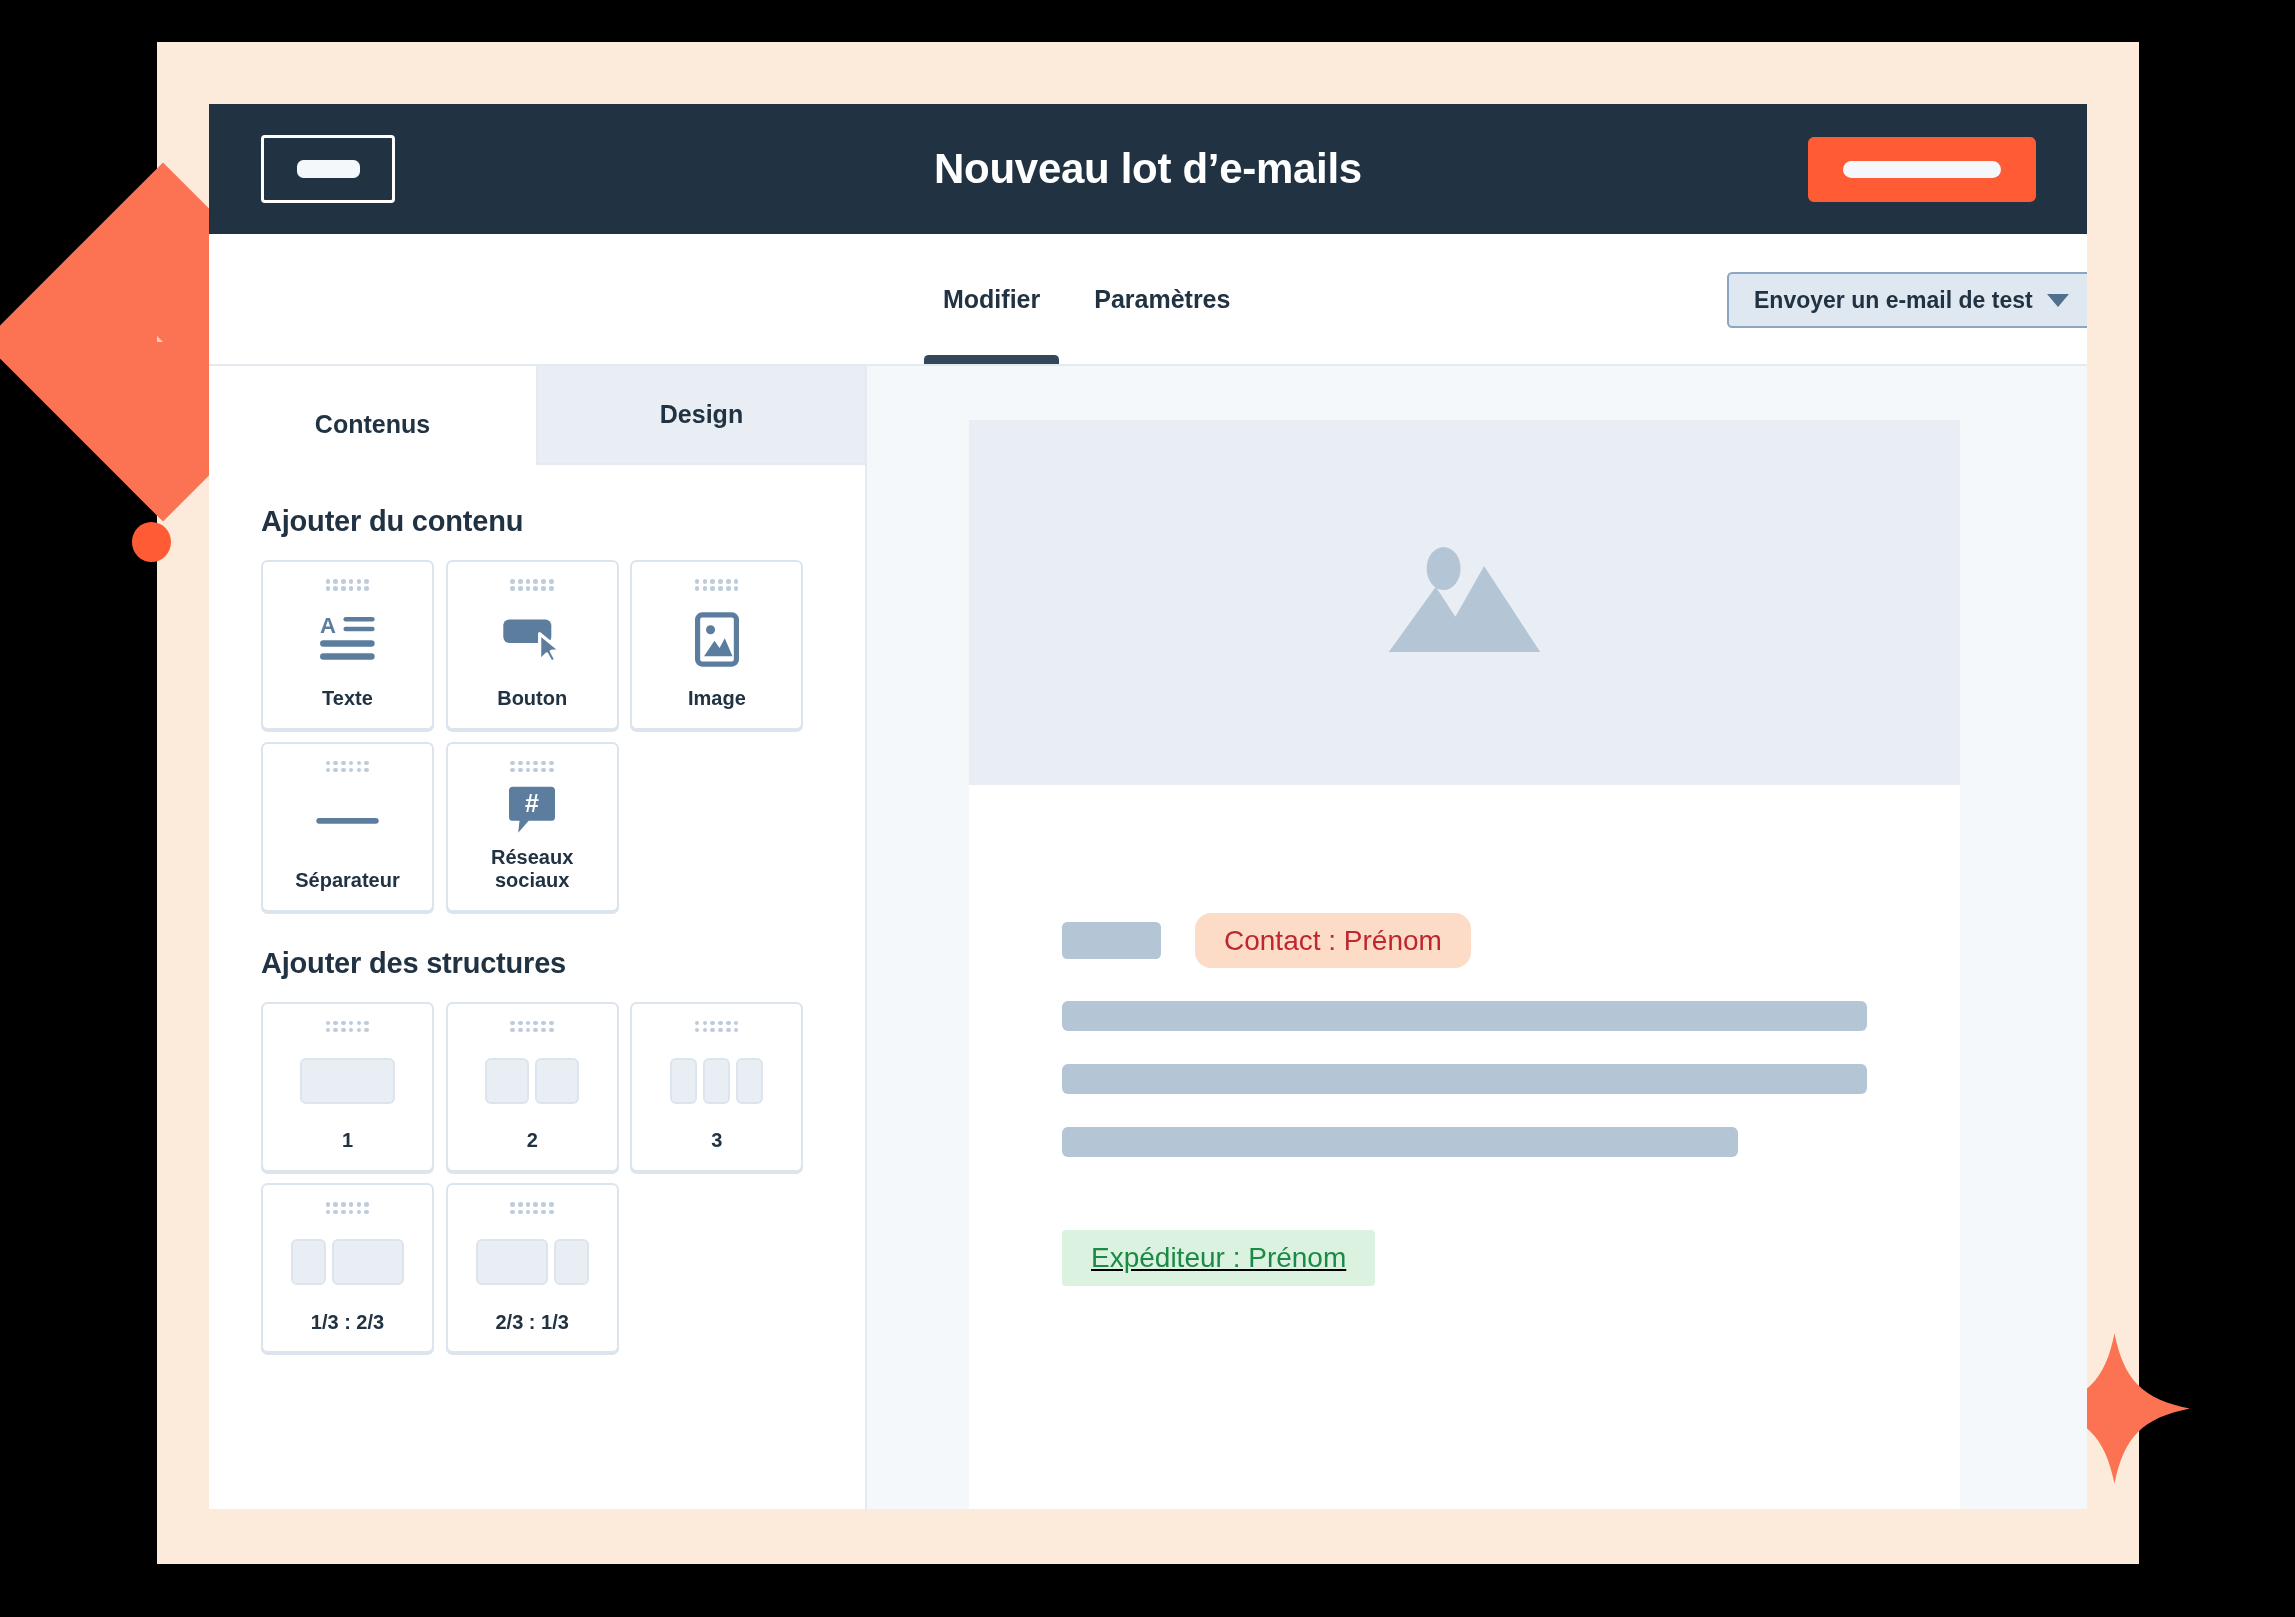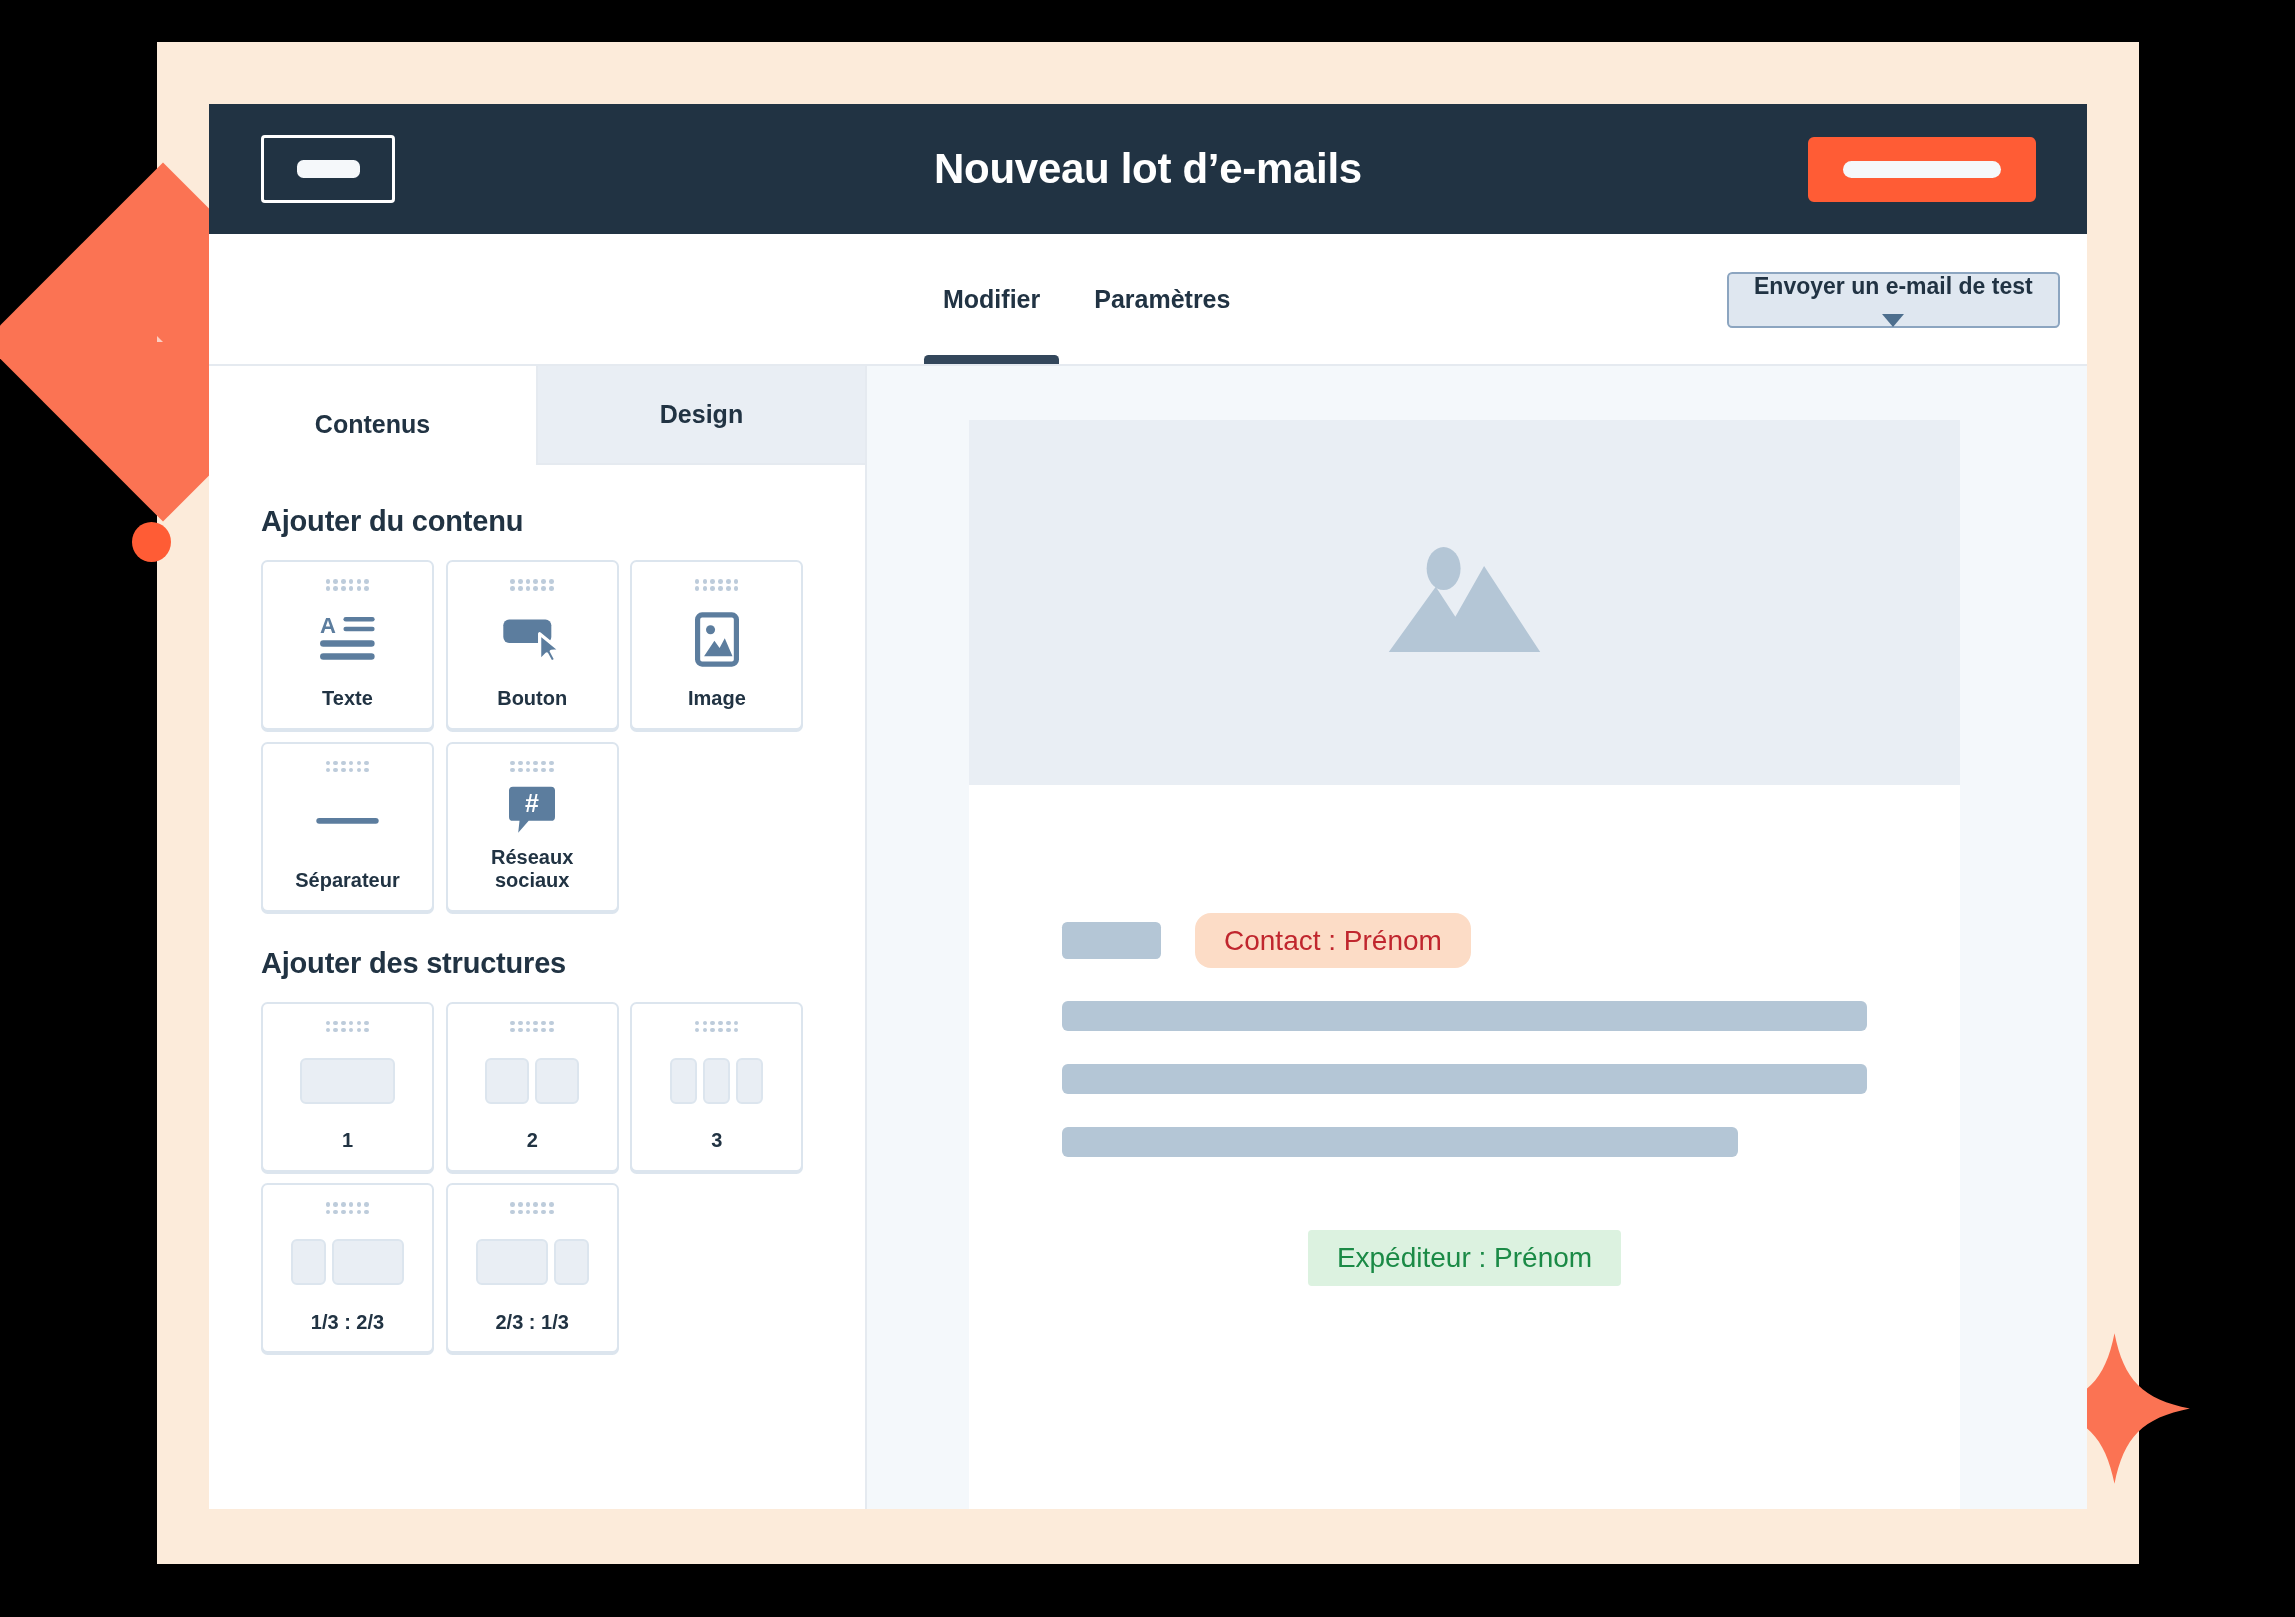--- a/index.html
+++ b/index.html
@@ -27,21 +27,21 @@
   .topbar-title{position:absolute;left:0;top:0;width:100%;height:130px;display:flex;align-items:center;justify-content:center;color:#fff;font-size:42px;font-weight:700;letter-spacing:-0.3px;}
   .topbar-btn-primary{position:absolute;right:51px;top:33px;width:228px;height:65px;background:#FF5C35;border-radius:5.9px;display:flex;align-items:center;justify-content:center;}
   .topbar-btn-primary .bar{width:158px;height:17.6px;border-radius:8.5px;background:#F5F8FA;}
 
   
   .navrow{position:relative;height:130px;background:#fff;border-bottom:2px solid #E5EAF0;}
   .navtabs{position:absolute;left:707px;top:0;height:130px;display:flex;align-items:center;gap:0;}
   .navtab{position:relative;height:130px;display:flex;align-items:center;justify-content:center;text-align:center;color:#213343;font-size:25px;font-weight:600;line-height:1.22;padding:0 27px;box-sizing:border-box;}
   .navtab.active::after{content:"";position:absolute;left:7.8px;right:7.8px;bottom:0;height:9px;background:#33475B;border-radius:4.6px 4.6px 0 0;}
   .navbtns{position:absolute;left:1518px;top:38px;display:flex;gap:19.6px;}
-  .navbtn{height:56px;background:#DFE7F0;border:2px solid #8CA5C0;border-radius:5.2px;display:flex;align-items:center;justify-content:center;gap:14.3px;padding:0 25px;color:#213343;font-size:23px;font-weight:600;box-sizing:border-box;white-space:nowrap;flex-direction:column;}
+  .navbtn{height:56px;background:#DFE7F0;border:2px solid #8CA5C0;border-radius:5.2px;display:flex;align-items:center;justify-content:center;gap:14.3px;padding:0 25px;color:#213343;font-size:23px;font-weight:600;box-sizing:border-box;white-space:nowrap;}
   .caret{width:0;height:0;border-left:11px solid transparent;border-right:11px solid transparent;border-top:13px solid #4E6F8E;}
 
   
   .bodysplit{position:relative;height:1144px;display:flex;}
 
   
   .sidebar{width:656px;height:100%;background:#fff;position:relative;}
   .side-tabs{display:flex;height:97px;border-bottom:2px solid #E5EAF0;}
   .side-tab{flex:1;display:flex;align-items:center;justify-content:center;font-size:25px;font-weight:600;color:#213343;box-sizing:border-box;}
   .side-tab.active{background:#fff;border-bottom:2px solid #fff;position:relative;top:11px;}
@@ -66,21 +66,21 @@
   .preview{flex:1;background:#F4F8FB;border-left:2px solid #E5EAF0;position:relative;display:flex;justify-content:center;}
   .email-card{position:absolute;left:102px;top:54px;width:991px;height:1090px;background:#fff;}
   .email-hero{height:365px;background:#E9EEF4;display:flex;align-items:center;justify-content:center;}
   .email-body{padding:128px 93px 0 93px;}
   .row-tags{display:flex;align-items:center;gap:34px;}
   .chip-gray{width:99px;height:37px;border-radius:5.2px;background:#B4C6D6;}
   .tag{padding:11.7px 29px;border-radius:3.9px;font-size:28px;font-weight:400;white-space:nowrap;}
   .tag-contact{background:#FCDCC6;color:#C0262E;border-radius:16px;}
   .tag-sender{background:#DCF2E0;color:#1B8A46;}
   .bar-line{height:30px;border-radius:5.9px;background:#B4C6D6;margin-top:33px;}
-  .sender-wrap{display:flex;justify-content:center;margin-top:73px;}
+  .sender-wrap{display:flex;margin-top:73px;text-decoration:underline;}
 </style>
 </head>
 <body>
 
 <div class="stage">
 
   <div class="cream-frame"></div>
 
   <div class="deco-diamond"></div>
   <div class="deco-diamond-light">

